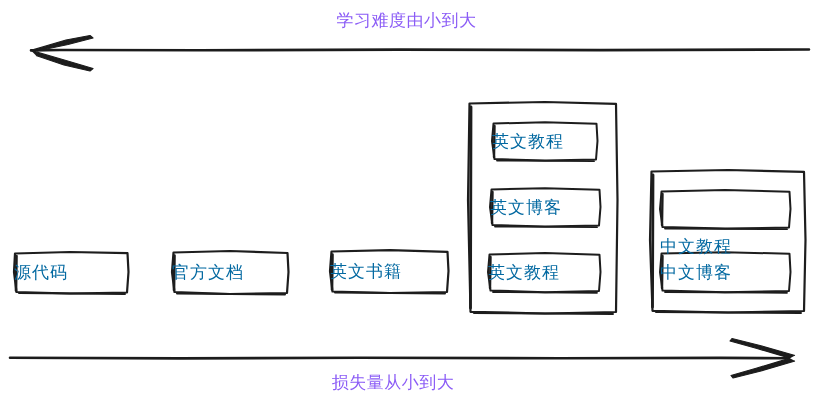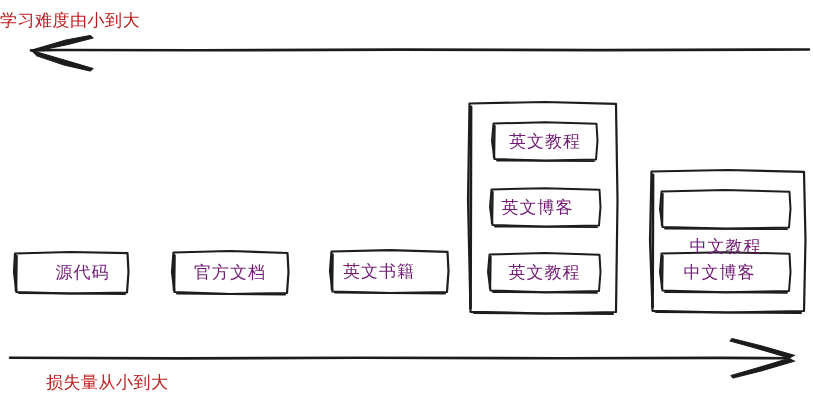--- a/index.html
+++ b/index.html
@@ -20,43 +20,43 @@
     left: 0;
     top: 0;
     width: 813px;
     height: 414px;
   }
   .axis-label {
     position: absolute;
     font-size: 17px;
     line-height: 20px;
     letter-spacing: 0.5px;
-    color: #b91c1c;
+    color: #8b5cf6;
     white-space: nowrap;
-    text-align: left;
+    text-align: center;
   }
   #top-axis-label {
     left: 0;
     top: 10px;
     width: 813px;
   }
   #bottom-axis-label {
     left: 0;
     top: 372px;
     width: 694px;
     padding-left: 46px;
   }
   .node-label {
     position: absolute;
     font-size: 17px;
     line-height: 20px;
     letter-spacing: 1px;
-    color: #701a75;
+    color: #0369a1;
     white-space: nowrap;
-    text-align: center;
+    text-align: left;
     pointer-events: none;
   }
 </style>
 </head>
 <body>
 
 <svg id="canvas" viewBox="0 0 813 414" xmlns="http://www.w3.org/2000/svg">
 
   <g>
     <path d="M 809 49.5 L 600 50.1 L 400 49.6 L 200 50.3 L 60 50.0 L 31 50.4" fill="none" stroke="#1c1c1c" stroke-width="2.6" stroke-linecap="round"></path>

